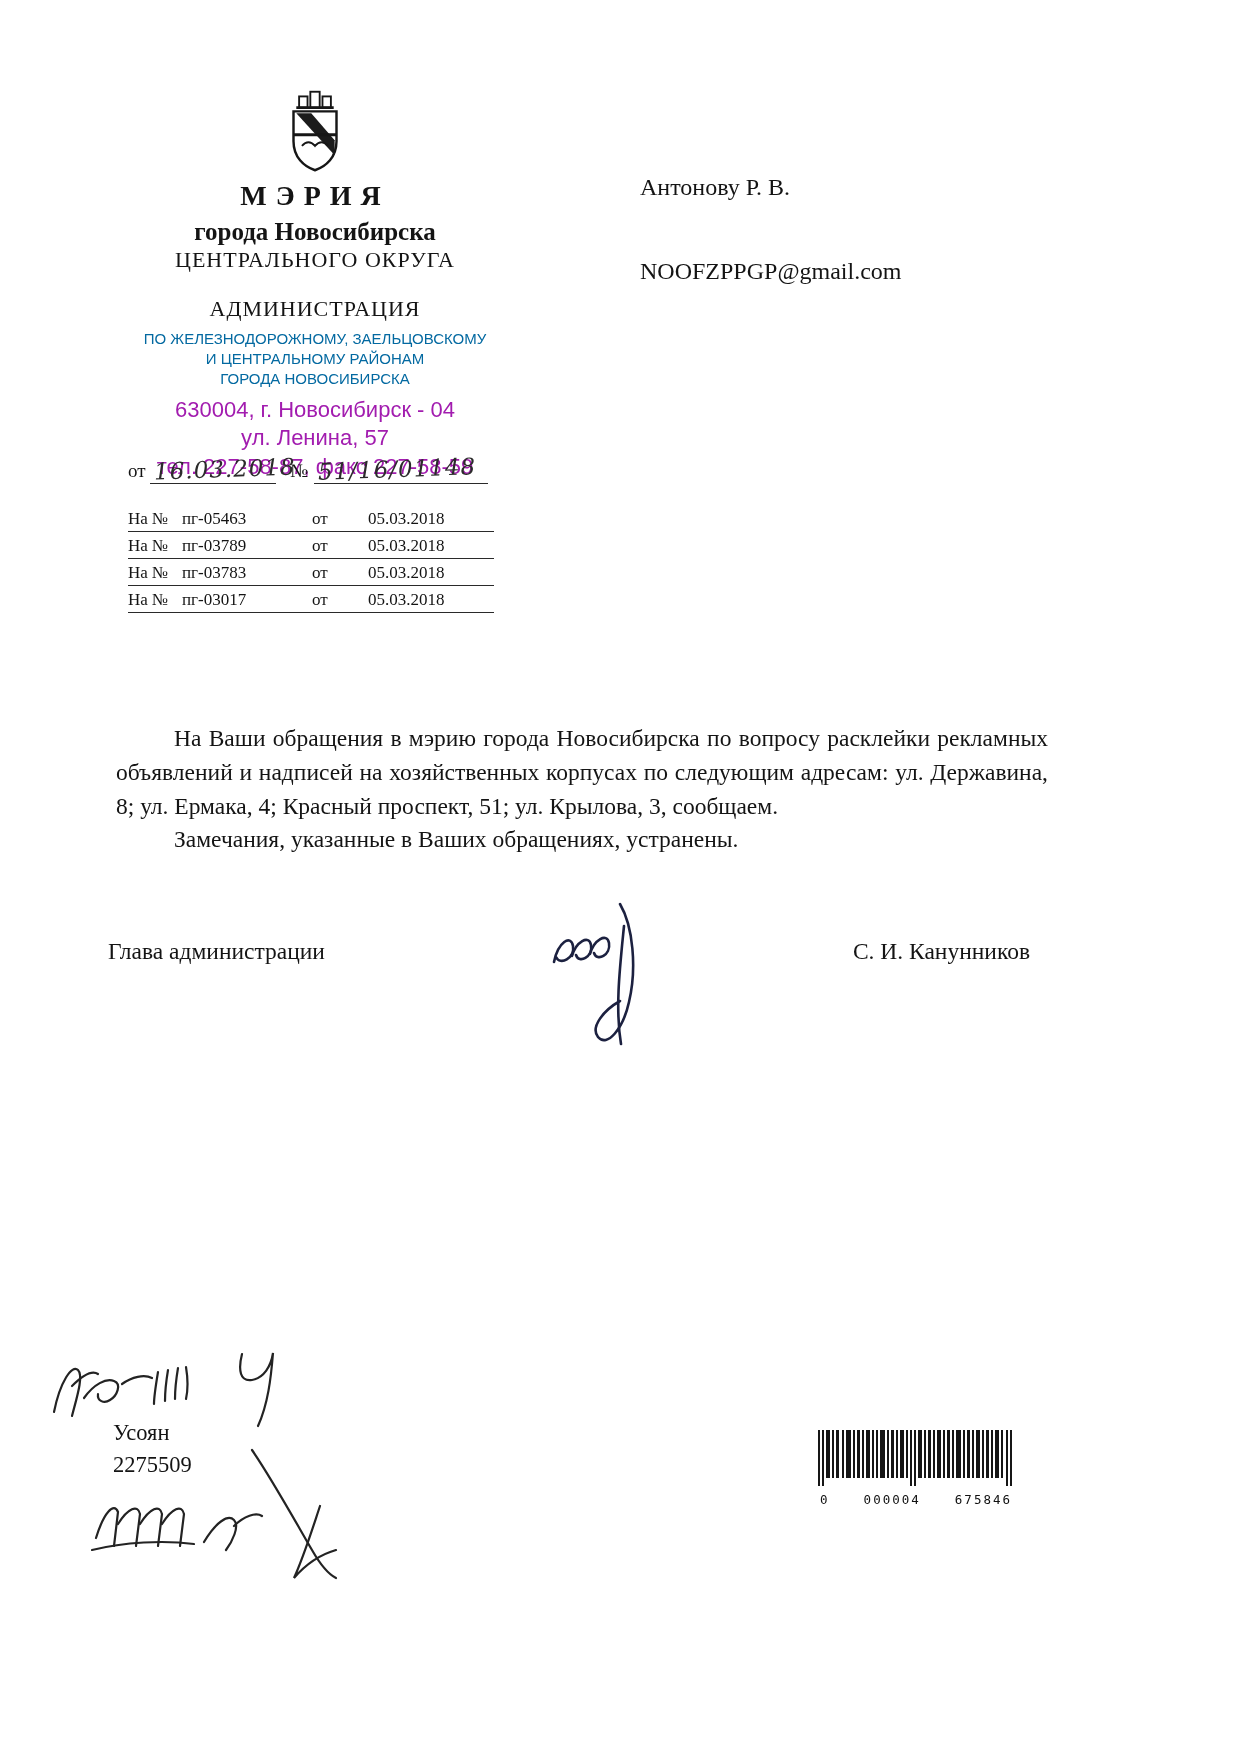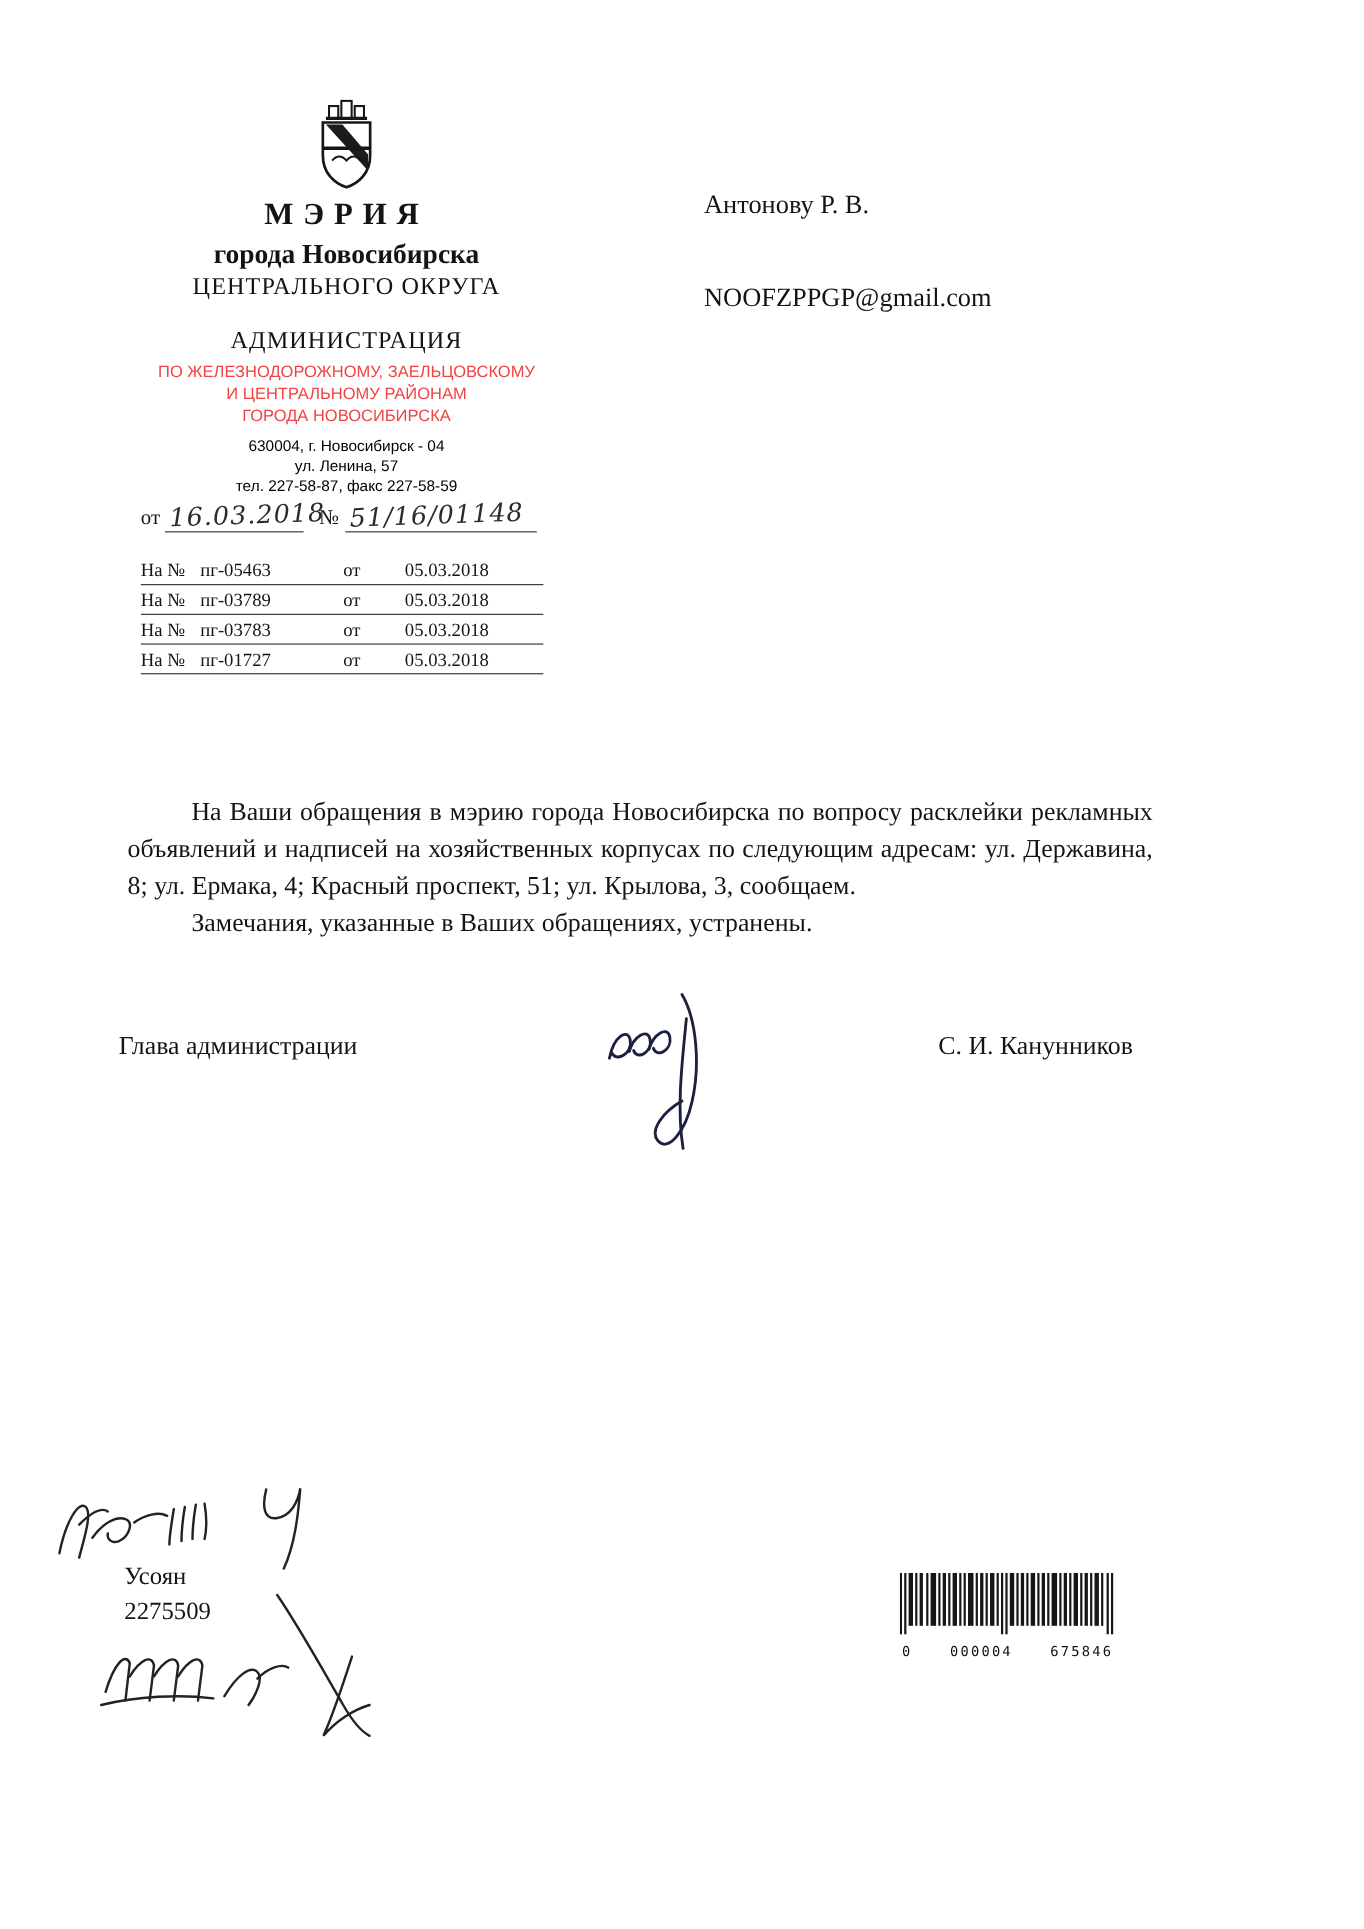--- a/index.html
+++ b/index.html
@@ -10,22 +10,22 @@
     margin:0 auto;
     text-decoration:underline;
   }
 
   
   .letterhead { position:absolute; left:108px; top:88px; width:414px; text-align:center; }
   .emblem { display:block; margin:0 auto 6px auto; }
   .org1 { font-size:28px; font-weight:bold; letter-spacing:9px; }
   .org2 { font-size:25px; font-weight:bold; margin-top:6px; }
   .dept { font-size:22px; letter-spacing:1px; line-height:1.3; margin-top:20px; }
-  .subs { font-family:"Liberation Sans", sans-serif; font-size:15px; line-height:1.32; margin-top:6px; color:#ef4444; }
-  .addr { font-family:"Liberation Sans", sans-serif; font-size:14px; line-height:1.3; margin-top:7px; color:#000000; }
+  .subs { font-family:"Liberation Sans", sans-serif; font-size:15px; line-height:1.32; margin-top:6px; color:#0369a1; }
+  .addr { font-family:"Liberation Sans", sans-serif; font-size:22px; line-height:1.3; margin-top:7px; color:#a21caf; }
 
   
   .outgoing-row { position:absolute; left:128px; top:452px; width:360px; display:flex; align-items:flex-end; font-size:19px; }
   .outgoing-row .lbl { padding:0 4px 2px 0; }
   .outgoing-row .lbl.num { padding:0 6px 2px 14px; }
   .hand-slot { border-bottom:1.6px solid #2a2a2a; width:128px; position:relative; height:32px; }
   .hand-slot.wide { width:176px; }
   .handwritten {
     font-family:"DejaVu Serif", serif; font-style:italic; font-size:23px; color:#2b2b2b;
     position:absolute; left:4px; bottom:1px; white-space:nowrap;
@@ -125,21 +125,21 @@
       <span class="r-date">05.03.2018</span>
     </div>
     <div class="ref-row">
       <span class="r-lbl">На №</span>
       <span class="r-num">пг-03783</span>
       <span class="r-ot">от</span>
       <span class="r-date">05.03.2018</span>
     </div>
     <div class="ref-row">
       <span class="r-lbl">На №</span>
-      <span class="r-num">пг-01727</span>
+      <span class="r-num">пг-03017</span>
       <span class="r-ot">от</span>
       <span class="r-date">05.03.2018</span>
     </div>
   </div>
 
   <div class="body-text">
     <p>На Ваши обращения в мэрию города Новосибирска по вопросу расклейки рекламных объявлений и надписей на хозяйственных корпусах по следующим адресам: ул. Державина, 8; ул. Ермака, 4; Красный проспект, 51; ул. Крылова, 3, сообщаем.</p>
     <p>Замечания, указанные в Ваших обращениях, устранены.</p>
   </div>
 

